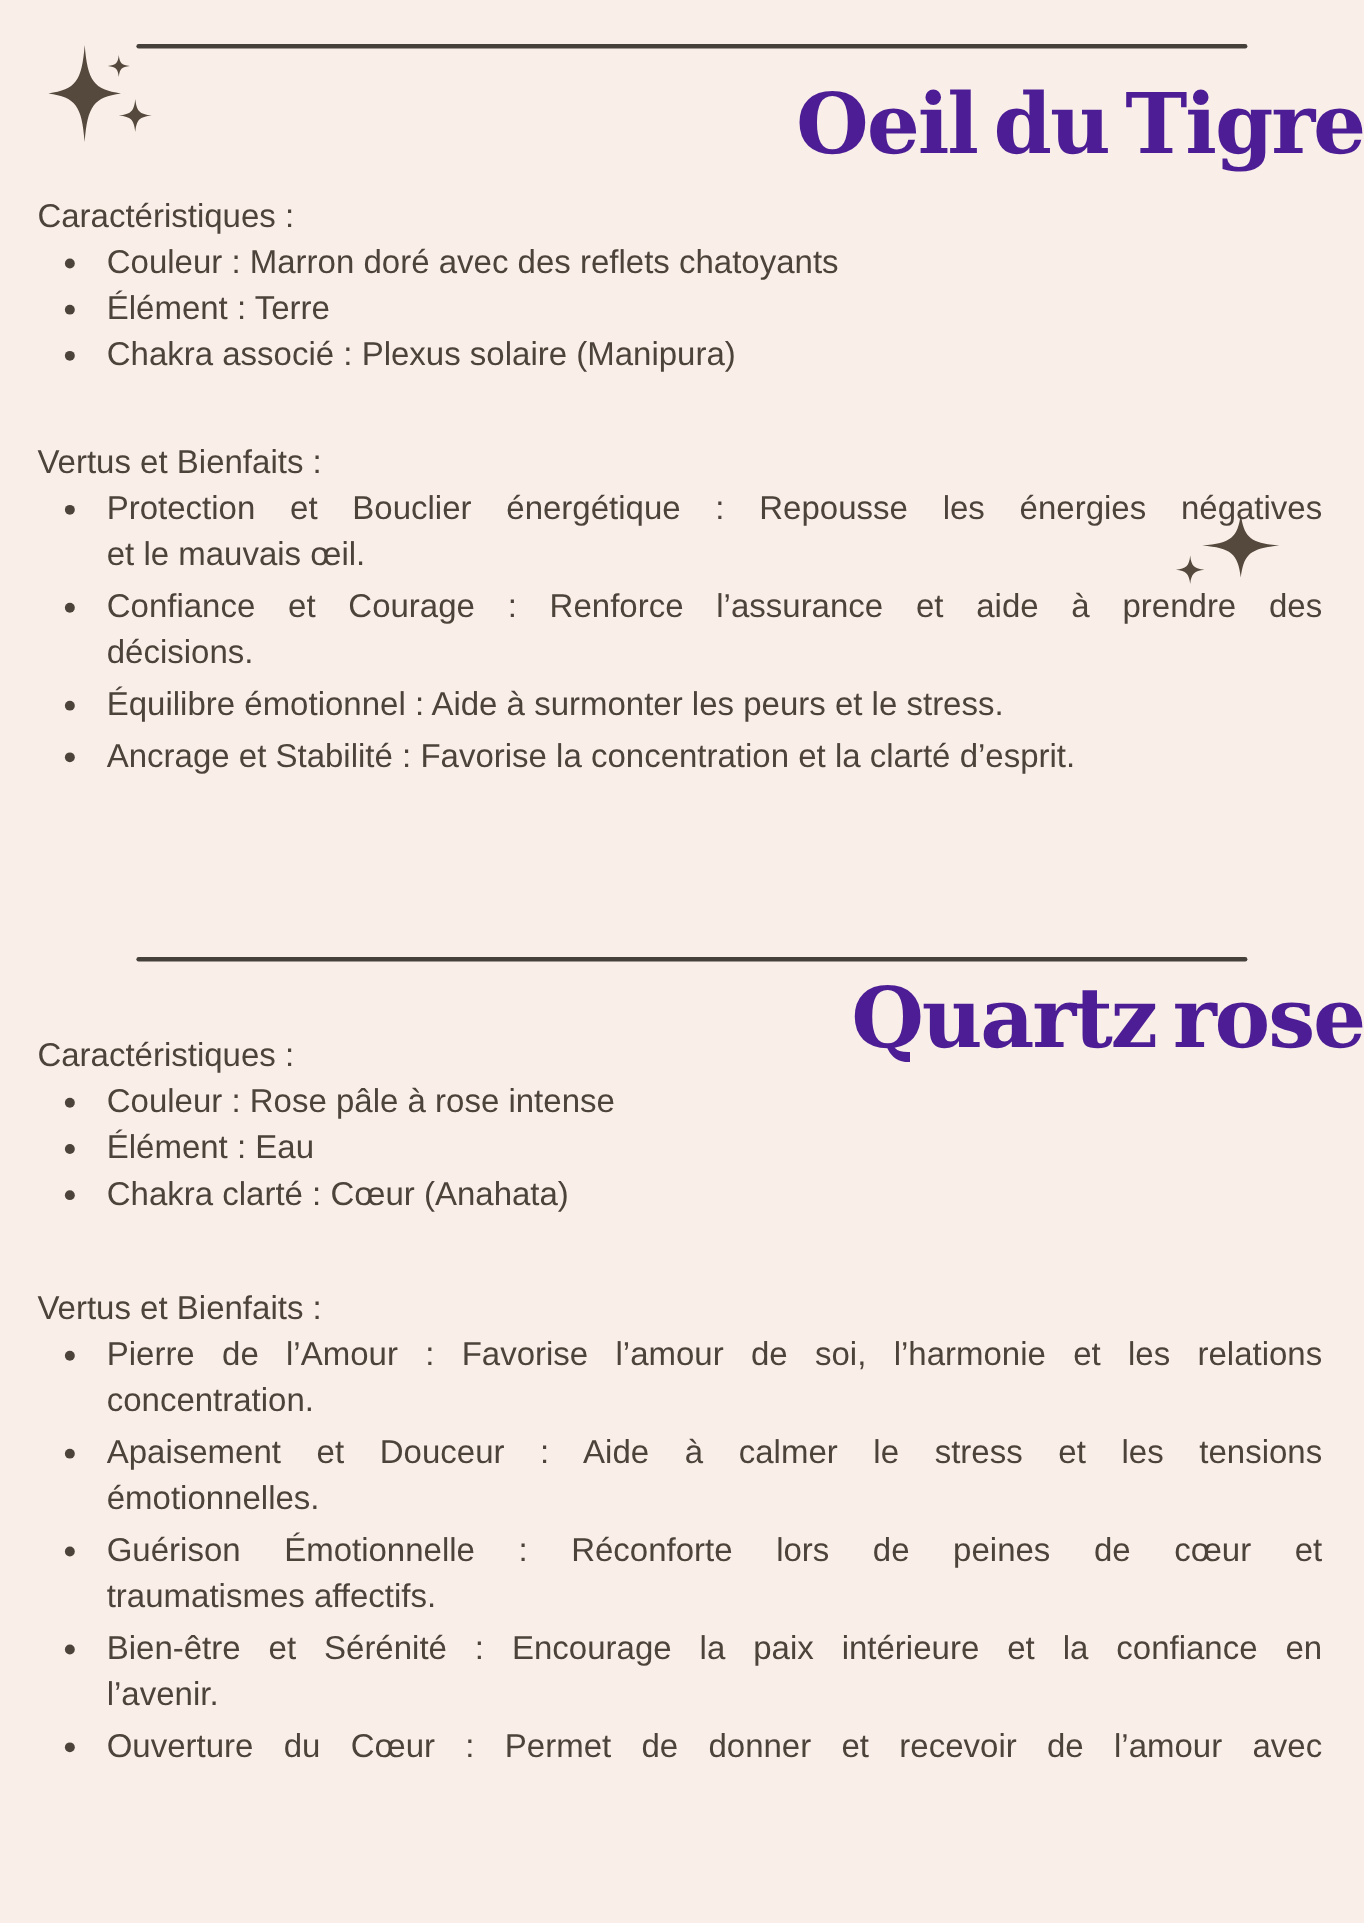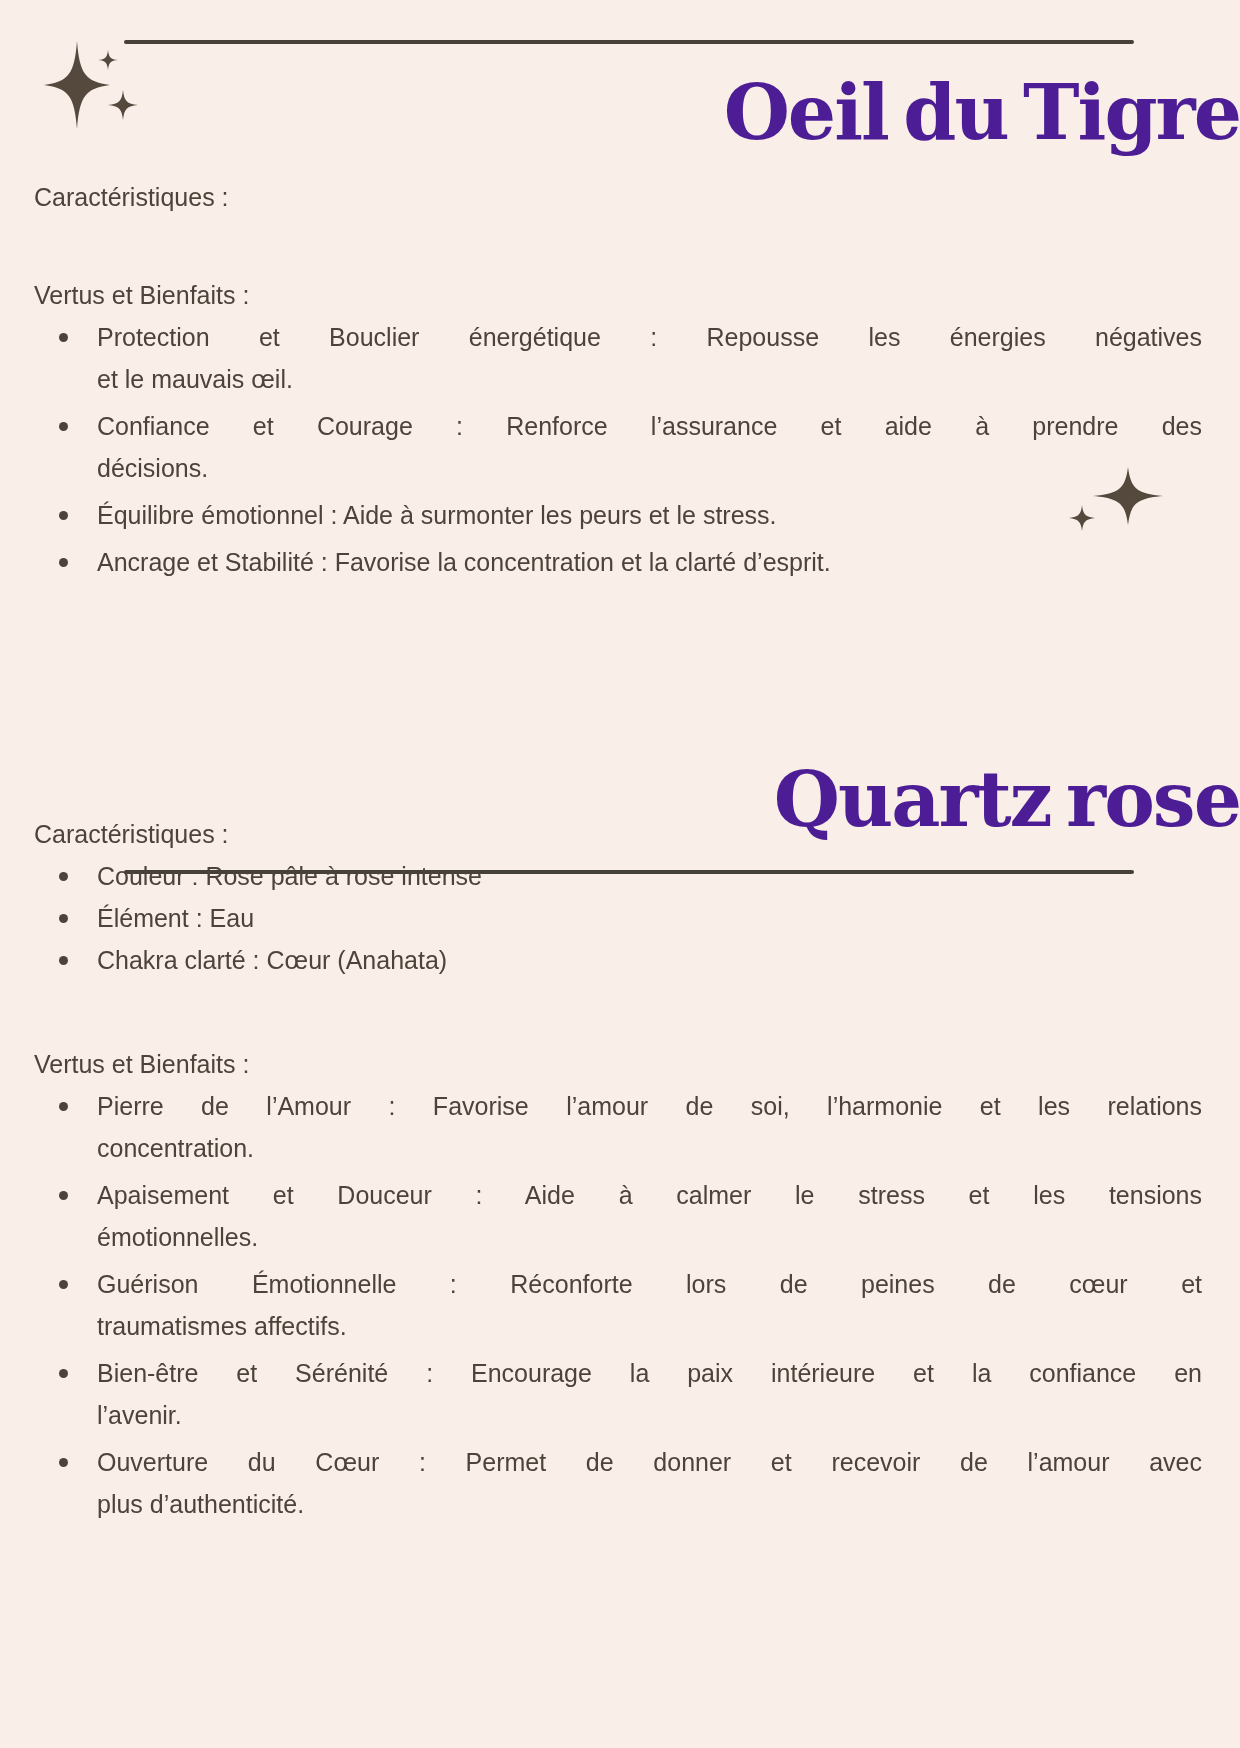--- a/index.html
+++ b/index.html
@@ -23,21 +23,21 @@
   .title{
     margin:0;text-align:right;
     font-family:"DejaVu Serif","Liberation Serif",serif;
     font-weight:700;
     color:#4c1d95;
     font-size:76px;line-height:86px;
     letter-spacing:-2px;word-spacing:-0.12em;
   }
   .t1{padding-top:70px;}
   .t2{margin-top:174px;}
-  .content{margin:0 38px 0 34px;font-size:25px;}
+  .content{margin:0 38px 0 34px;font-size:30px;}
   .h{margin:20px 0 0 0;line-height:42px;}
   .vh{margin-top:56px;}
   .c2 .h1st{margin-top:-30px;}
   .c2 .vh{margin-top:62px;}
   ul.list{margin:0;padding:0;list-style:none;}
   ul.list li{position:relative;padding-left:63px;line-height:42px;}
   ul.vlist li{margin-bottom:5px;}
   .dot{
     position:absolute;left:25px;top:17px;
     width:9px;height:9px;border-radius:50%;
@@ -66,20 +66,34 @@
     <svg width="120" height="82" viewBox="0 0 120 82">
       <path class="star" d="M70 1 C72.8 22.75 78.75 27.6 105 30 C78.75 32.4 72.8 37.25 70 59 C67.2 37.25 61.25 32.4 35 30 C61.25 27.6 67.2 22.75 70 1 Z"></path>
       <path class="star" d="M24 39 C25 48.75 27.75 51 37 52 C27.75 53 25 55.75 24 65 C23 55.75 20.25 53 11 52 C20.25 51 23 48.75 24 39 Z"></path>
     </svg>
   </div>
 
   <h1 class="title t1">Oeil du Tigre</h1>
 
   <section class="content c1">
     <p class="h h1st">Caractéristiques :</p>
+    <ul class="list">
+      <li>
+        <span class="dot"></span>
+        <span>Couleur : Marron doré avec des reflets chatoyants</span>
+      </li>
+      <li>
+        <span class="dot"></span>
+        <span>Élément : Terre</span>
+      </li>
+      <li>
+        <span class="dot"></span>
+        <span>Chakra associé : Plexus solaire (Manipura)</span>
+      </li>
+    </ul>
 
     <p class="h vh">Vertus et Bienfaits :</p>
     <ul class="list vlist">
       <li>
         <span class="dot"></span>
         <div class="ln just">Protection et Bouclier énergétique : Repousse les énergies négatives</div>
         <div class="ln">et le mauvais œil.</div>
       </li>
       <li>
         <span class="dot"></span>
@@ -136,18 +150,17 @@
         <div class="ln">traumatismes affectifs.</div>
       </li>
       <li>
         <span class="dot"></span>
         <div class="ln just">Bien-être et Sérénité : Encourage la paix intérieure et la confiance en</div>
         <div class="ln">l’avenir.</div>
       </li>
       <li>
         <span class="dot"></span>
         <div class="ln just">Ouverture du Cœur : Permet de donner et recevoir de l’amour avec</div>
-        <div class="ln">plus d’authenticité.</div>
       </li>
     </ul>
   </section>
 
 </div>
 
 </body></html>

